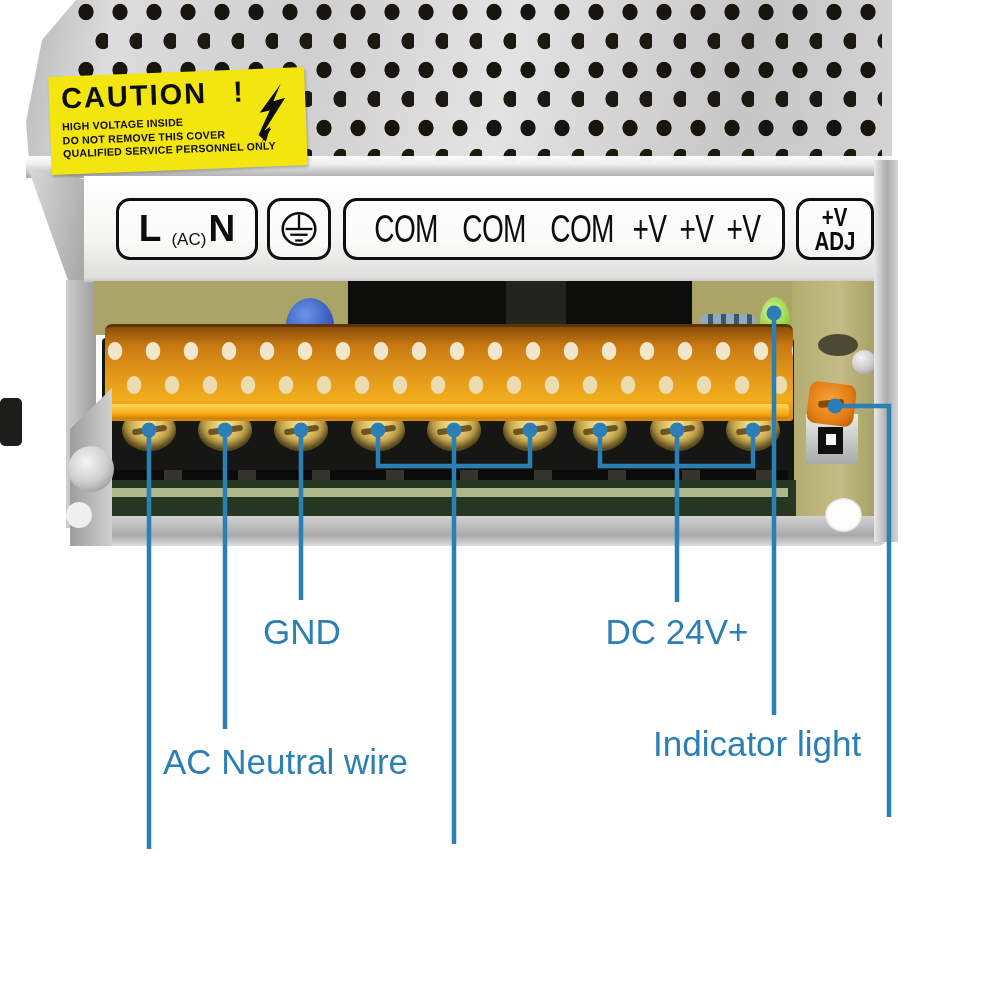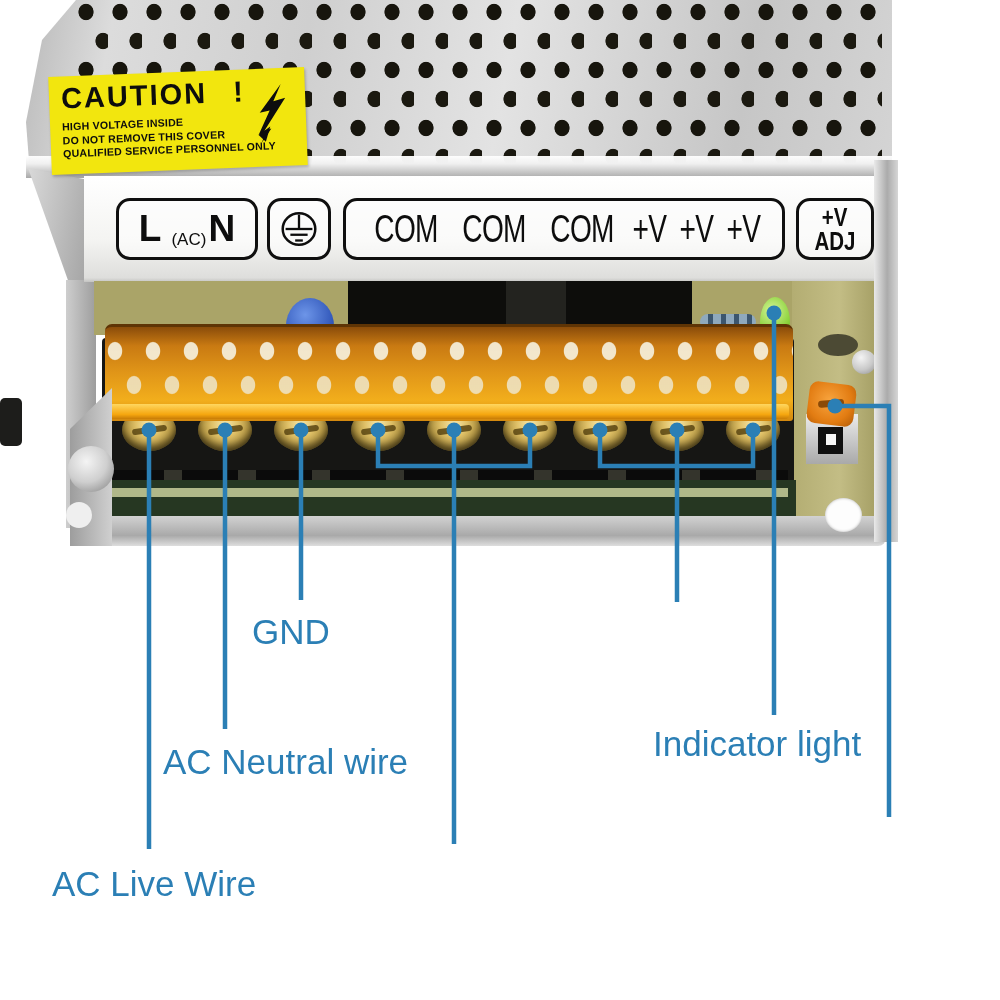--- a/index.html
+++ b/index.html
@@ -239,21 +239,21 @@
       <circle cx="454" cy="430" r="7.5"></circle>
       <circle cx="530" cy="430" r="7.5"></circle>
       <circle cx="600" cy="430" r="7.5"></circle>
       <circle cx="677" cy="430" r="7.5"></circle>
       <circle cx="753" cy="430" r="7.5"></circle>
       <circle cx="774" cy="313" r="7.5"></circle>
       <circle cx="835" cy="406" r="7.5"></circle>
     </g>
   </svg>
 
-  <div class="ann-label center" style="left:221px;top:612px;width:140px">GND</div>
+  <div class="ann-label center" style="left:232px;top:612px;width:140px">GND</div>
+  <div class="ann-label center" style="left:597px;top:612px;width:160px">DC 24V+</div>
   <div class="ann-label" style="left:653px;top:724px">Indicator light</div>
   <div class="ann-label" style="left:163px;top:742px">AC Neutral wire</div>
-  <div class="ann-label" style="left:52px;top:864px">AC Live Wire</div>
   <div class="ann-label center" style="left:723px;top:845px;width:300px;line-height:39px">
     <br>
   </div>
 
 </div>
 
 </body></html>

